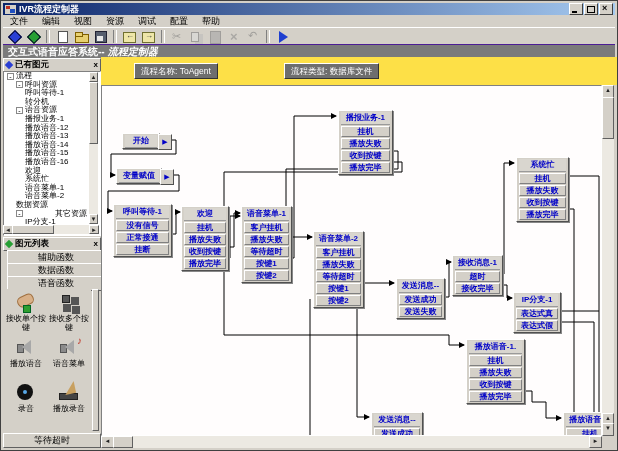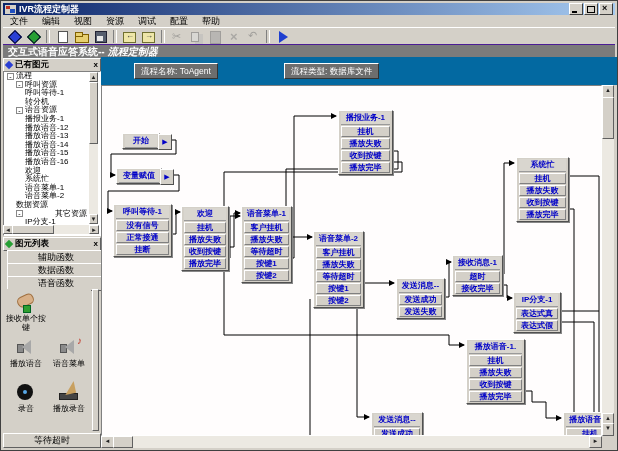--- a/index.html
+++ b/index.html
@@ -87,21 +87,21 @@
     border-right:9px solid #a8a8a8;border-top:7px solid transparent;border-bottom:7px solid transparent;}
   .pim[data-name="voice-menu-icon"] i{position:absolute;right:0;top:0;font-style:normal;font-size:10px;color:#c03020;font-weight:bold;}
   .pim[data-name="record-icon"]:before{content:"";position:absolute;left:4px;top:3px;width:16px;height:16px;border-radius:50%;background:#111;}
   .pim[data-name="record-icon"]:after{content:"";position:absolute;left:10px;top:9px;width:4px;height:4px;border-radius:50%;background:#58a8e8;}
   .pim[data-name="play-record-icon"]:before{content:"";position:absolute;left:3px;bottom:3px;width:17px;height:5px;background:#444;border:1px solid #222;}
   .pim[data-name="play-record-icon"]:after{content:"";position:absolute;left:8px;top:1px;border-bottom:12px solid #c8a060;border-left:11px solid transparent;transform:rotate(-12deg);}
   #callfnbtn{position:absolute;left:2px;top:432px;width:96px;height:13px;background:#d4d0c8;border:1px solid;
     border-color:#fff #606060 #606060 #fff;font-size:9px;text-align:center;line-height:12px;}
 
   
-  #canvasstrip{position:absolute;left:100px;top:56px;width:518px;height:28px;background:#0369a1;}
+  #canvasstrip{position:absolute;left:100px;top:56px;width:518px;height:28px;background:#fde047;}
   .badge{position:absolute;top:6px;height:14px;background:#6e6e6e;color:#fff;font-size:8.5px;line-height:14px;
     padding:0 6px;border:1px solid;border-color:#fff #333 #333 #fff;white-space:nowrap;}
   #flowview{position:absolute;left:100px;top:84px;width:501px;height:351px;background:#fffdfd;
     border:1px solid;border-color:#808080 #fff #fff #808080;overflow:hidden;box-sizing:border-box;}
   #flowsvg{position:absolute;left:0;top:0;}
   .node{position:absolute;background:#d4d0c8;border:1px solid;border-color:#fff #505050 #505050 #fff;
     box-shadow:1px 1px 0 #888;font-size:8px;}
   .nhdr{height:12px;line-height:12px;text-align:center;color:#0000c8;font-weight:bold;white-space:nowrap;overflow:hidden;
     border-bottom:1px solid #9a9a9a;margin:1px 2px 0 2px;background:#d9d6cf;}
   .nitem{margin:1px 2px;height:9px;line-height:9px;text-align:center;color:#0000c8;font-weight:bold;
@@ -242,20 +242,24 @@
   </div>
   <div id="catbtns" data-name="category-buttons">
       <div class="catbtn" data-name="aux-functions-button" style="top: 249px;">辅助函数</div>
       <div class="catbtn" data-name="data-functions-button" style="top: 262px;">数据函数</div>
       <div class="catbtn" data-name="voice-functions-button" style="top: 275px;">语音函数</div>
     </div>
   <div id="iconarea" data-name="element-icon-list">
       <div class="pico" data-name="palette-item-receive-single-key" style="left: 2px; top: 2px;">
         <div class="pim" data-name="receive-single-key-icon"></div>
         <div data-name="palette-item-label">接收单个按键</div>
+      </div>
+      <div class="pico" data-name="palette-item-receive-multi-key" style="left: 45px; top: 2px;">
+        <div class="pim" data-name="receive-multi-key-icon"></div>
+        <div data-name="palette-item-label">接收多个按键</div>
       </div>
       <div class="pico" data-name="palette-item-play-voice" style="left: 2px; top: 47px;">
         <div class="pim" data-name="play-voice-icon"></div>
         <div data-name="palette-item-label">播放语音</div>
       </div>
       <div class="pico" data-name="palette-item-voice-menu" style="left: 45px; top: 47px;">
         <div class="pim" data-name="voice-menu-icon">
           <i>♪</i>
         </div>
         <div data-name="palette-item-label">语音菜单</div>

